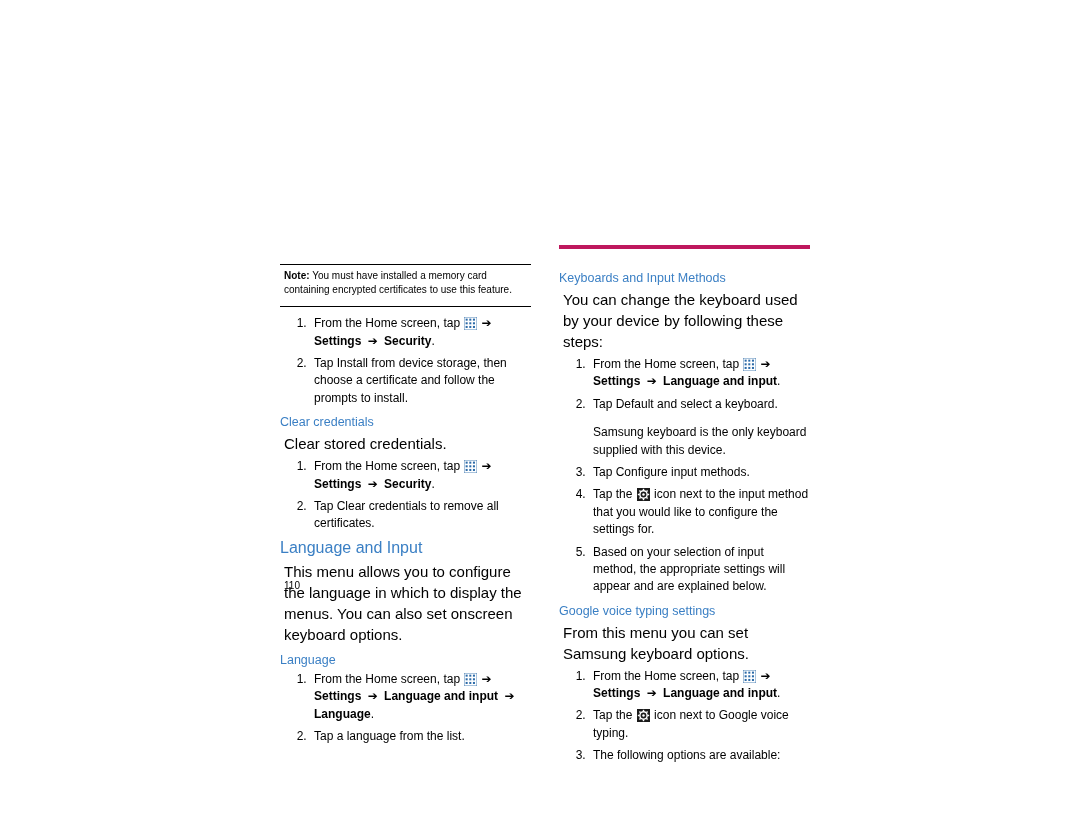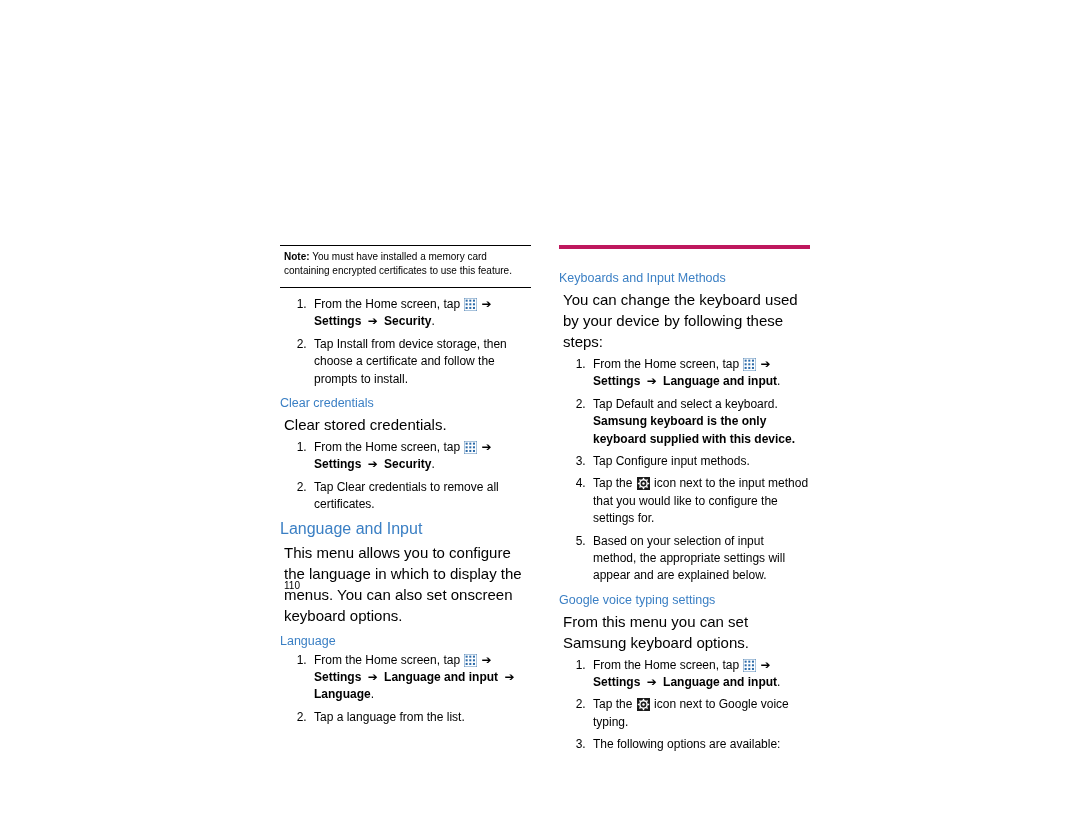--- a/index.html
+++ b/index.html
@@ -12,20 +12,21 @@
     color: #000;
     position: relative;
   }
   .page {
     position: absolute;
     left: 280px;
     top: 245px;
     width: 530px;
     display: flex;
     gap: 28px;
+    align-items: center;
   }
   .col {
     flex: 1;
     min-width: 0;
   }
   .col-left { border-top: 1px solid #000; padding-top: 4px; }
   .col-right { border-top: 4px solid #be185d; padding-top: 20px; }
   .note-line { line-height: 1.35; padding-left: 4px; }
   .h1 {
     color: #3a7fc4;
@@ -174,21 +175,21 @@
                 <rect x="6.5" y="6.5" width="2.5" height="2.5"></rect>
                 <rect x="11" y="6.5" width="2.5" height="2.5"></rect>
                 <rect x="2" y="11" width="2.5" height="2.5"></rect>
                 <rect x="6.5" y="11" width="2.5" height="2.5"></rect>
                 <rect x="11" y="11" width="2.5" height="2.5"></rect>
               </g>
             </svg></span><span class="arrow">➔</span><b> Settings </b><span class="arrow">➔</span><b> Language and input</b><span>.</span>
       </li>
       <li>
         <span>Tap Default and select a keyboard.</span>
-        <div style="margin-top:0;font-weight:bold;">Samsung keyboard is the only keyboard supplied with this device.</div>
+        <div style="margin-top:11px;">Samsung keyboard is the only keyboard supplied with this device.</div>
       </li>
       <li>Tap Configure input methods.</li>
       <li>
         <span>Tap the </span><span class="gear-icon"><svg viewBox="0 0 16 16">
               <rect x="0" y="0" width="16" height="16" fill="#1a1a1a"></rect>
               <circle cx="8" cy="8" r="4.5" fill="none" stroke="#fff" stroke-width="1.8"></circle>
               <circle cx="8" cy="8" r="1.5" fill="#fff"></circle>
               <g stroke="#fff" stroke-width="1.8">
                 <line x1="8" y1="1" x2="8" y2="3"></line>
                 <line x1="8" y1="13" x2="8" y2="15"></line>

